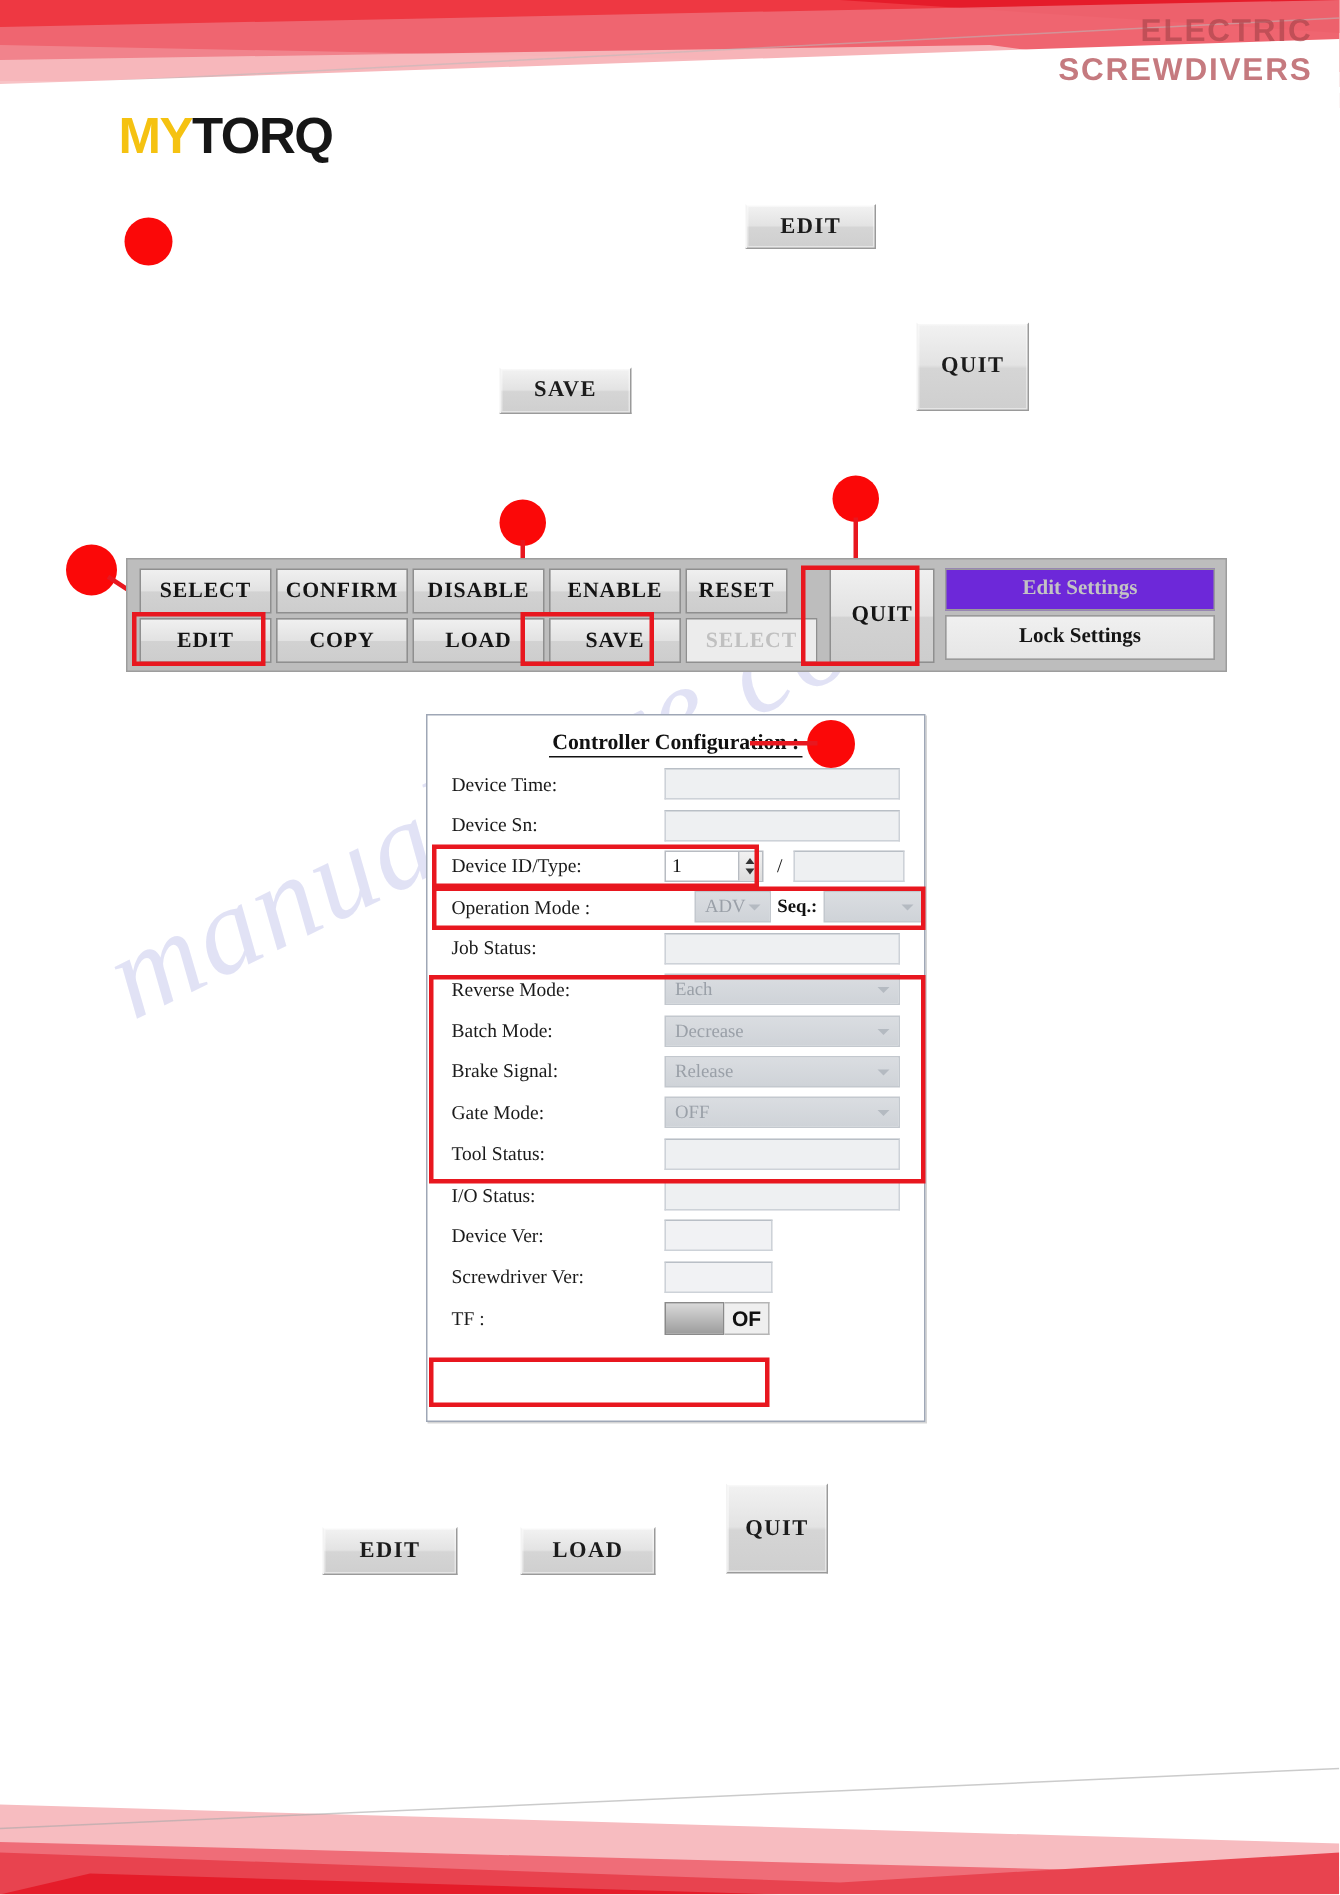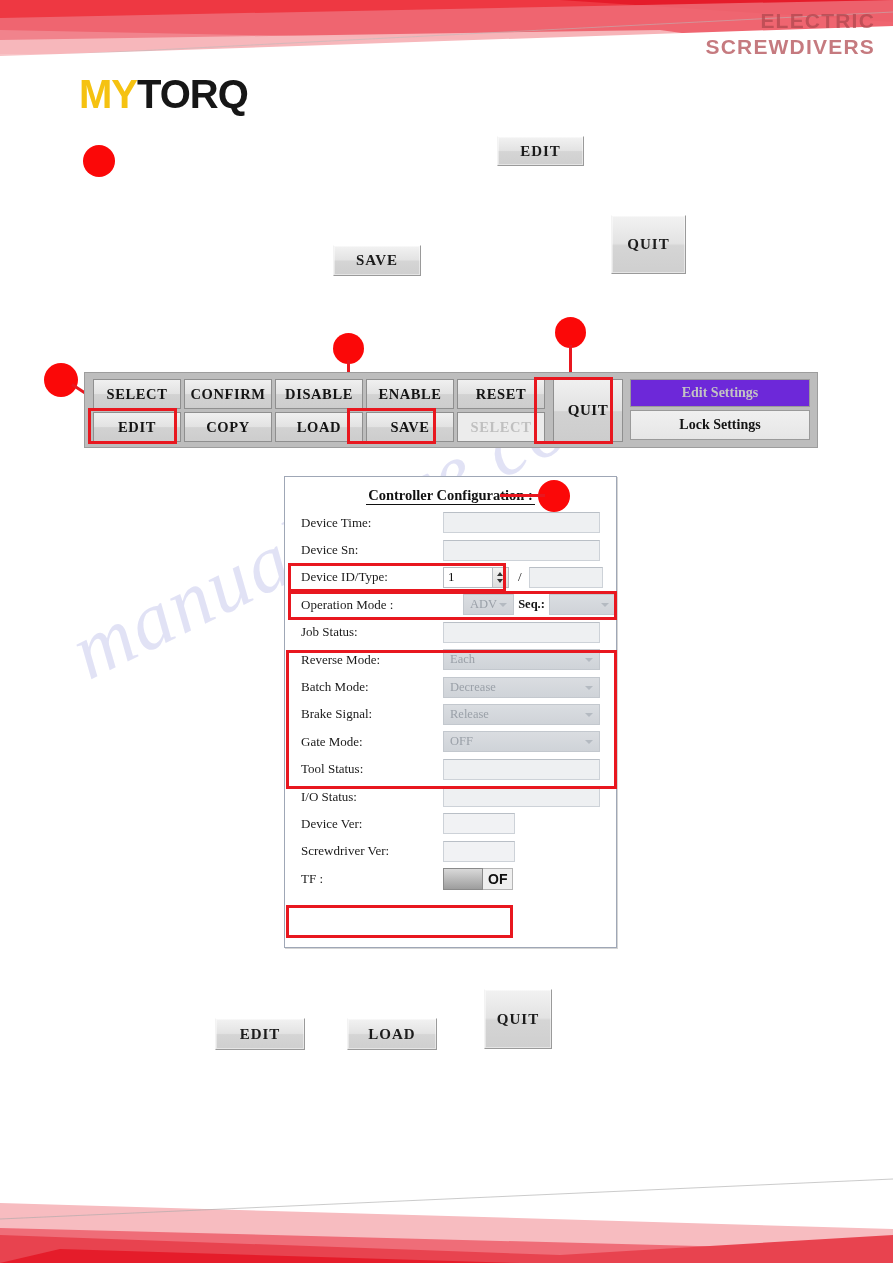--- a/index.html
+++ b/index.html
@@ -41,21 +41,21 @@
     opacity: .72;
   }
 
   
   .logo {
     position: absolute;
     left: 79px;
     top: 72px;
     font-family: "Liberation Sans", sans-serif;
     font-weight: bold;
-    font-size: 40px;
+    font-size: 34px;
     letter-spacing: -1px;
   }
   .logo .my { color: #f5c211; }
   .logo .torq { color: #161616; }
 
   
   .watermark {
     position: absolute;
     left: 120px;
     top: 470px;
@@ -345,21 +345,21 @@
 
 <div class="dot" style="left:555px; top:317px; width:31px; height:31px;"></div>
 <div class="lead" style="left:569px; top:345px; width:3px; height:38px;"></div>
 
 <div class="toolbar">
 
   <div class="tb-btn" style="left:8px;  top:6px;  width:88px;  height:30px;">SELECT</div>
   <div class="tb-btn" style="left:99px;  top:6px;  width:88px;  height:30px;">CONFIRM</div>
   <div class="tb-btn" style="left:190px; top:6px;  width:88px;  height:30px;">DISABLE</div>
   <div class="tb-btn" style="left:281px; top:6px;  width:88px;  height:30px;">ENABLE</div>
-  <div class="tb-btn" style="left:372px; top:6px;  width:88px;  height:30px;">RESET</div>
+  <div class="tb-btn" style="left:372px; top:6px;  width:68px;  height:30px;">RESET</div>
 
   <div class="tb-btn" style="left:8px;  top:39px; width:88px;  height:30px;">EDIT</div>
   <div class="tb-btn" style="left:99px;  top:39px; width:88px;  height:30px;">COPY</div>
   <div class="tb-btn" style="left:190px; top:39px; width:88px;  height:30px;">LOAD</div>
   <div class="tb-btn" style="left:281px; top:39px; width:88px;  height:30px;">SAVE</div>
   <div class="tb-btn dim" style="left:372px; top:39px; width:88px; height:30px;">SELECT</div>
 
   <div class="tb-btn quit" style="left:468px; top:6px; width:70px; height:63px;">QUIT</div>
 
   <div class="tb-side dim" style="left:545px; top:6px;  width:180px; height:28px;">Edit Settings</div>

